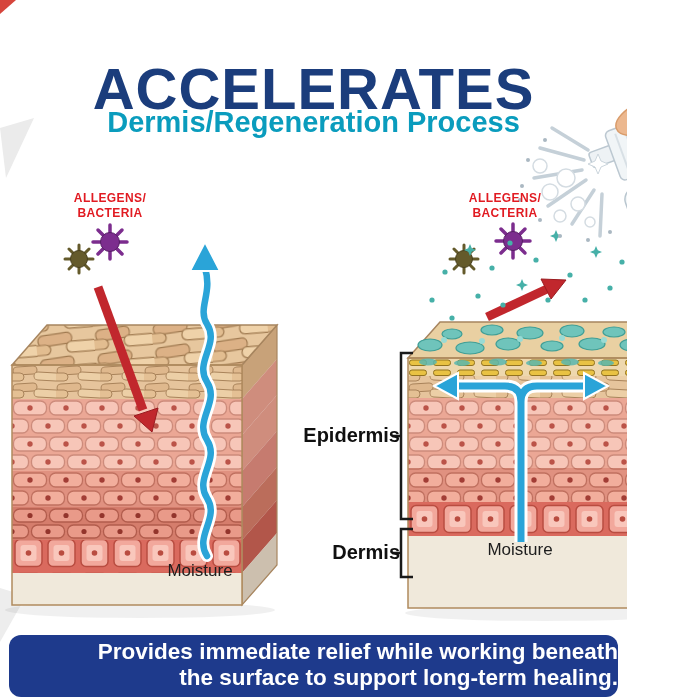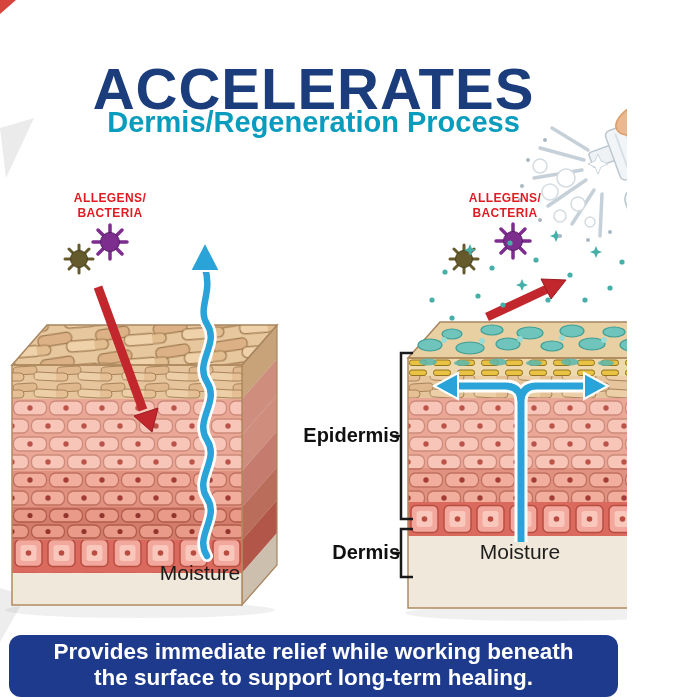--- a/index.html
+++ b/index.html
@@ -6,28 +6,28 @@
   .canvas{position:relative;width:627px;height:700px;background:#fff;overflow:hidden;}
   .art{position:absolute;left:0;top:0;width:700px;height:700px;}
   .title{position:absolute;top:16px;left:0;right:0;text-align:center;
          font-size:58px;font-weight:800;letter-spacing:1px;color:var(--title_navy,#1b3d7c);}
   .subtitle{position:absolute;top:82px;left:0;right:0;text-align:center;
          font-size:29px;font-weight:700;color:var(--subtitle_teal,#0a9cbd);}
   .allergens{position:absolute;width:160px;text-align:center;font-size:12px;font-weight:800;
          line-height:1.22;color:var(--allergen_red,#e11b22);letter-spacing:.4px;}
   .allergens.left{left:30px;top:191px;}
   .allergens.right{left:425px;top:191px;}
-  .moisture{position:absolute;width:160px;text-align:center;font-size:21px;font-weight:500;color:#1d1d1d;}
+  .moisture{position:absolute;width:160px;text-align:center;font-size:17px;font-weight:500;color:#1d1d1d;}
   .moisture.left{left:120px;top:561px;}
   .moisture.right{left:440px;top:540px;}
   .layer-label{position:absolute;width:110px;text-align:right;font-size:20px;font-weight:600;color:#101010;padding-left:12px;}
   .layer-label.epidermis{left:278px;top:424px;}
   .layer-label.dermis{left:278px;top:541px;}
   .banner{position:absolute;left:9px;right:9px;bottom:3px;background:var(--banner_navy,#1e3a8c);
-         border-radius:12px;color:#fff;text-align:center;font-size:22.5px;font-weight:700;
+         border-radius:12px;color:#fff;text-align:right;font-size:22.5px;font-weight:700;
          line-height:26px;padding:4px 0 6px;}
 </style>
 </head>
 <body>
 
 <div class="canvas">
 
   <svg class="art" viewBox="0 0 700 700" xmlns="http://www.w3.org/2000/svg">
     <defs>
       <pattern id="flaky" x="12" y="365" width="44" height="17" patternUnits="userSpaceOnUse">

